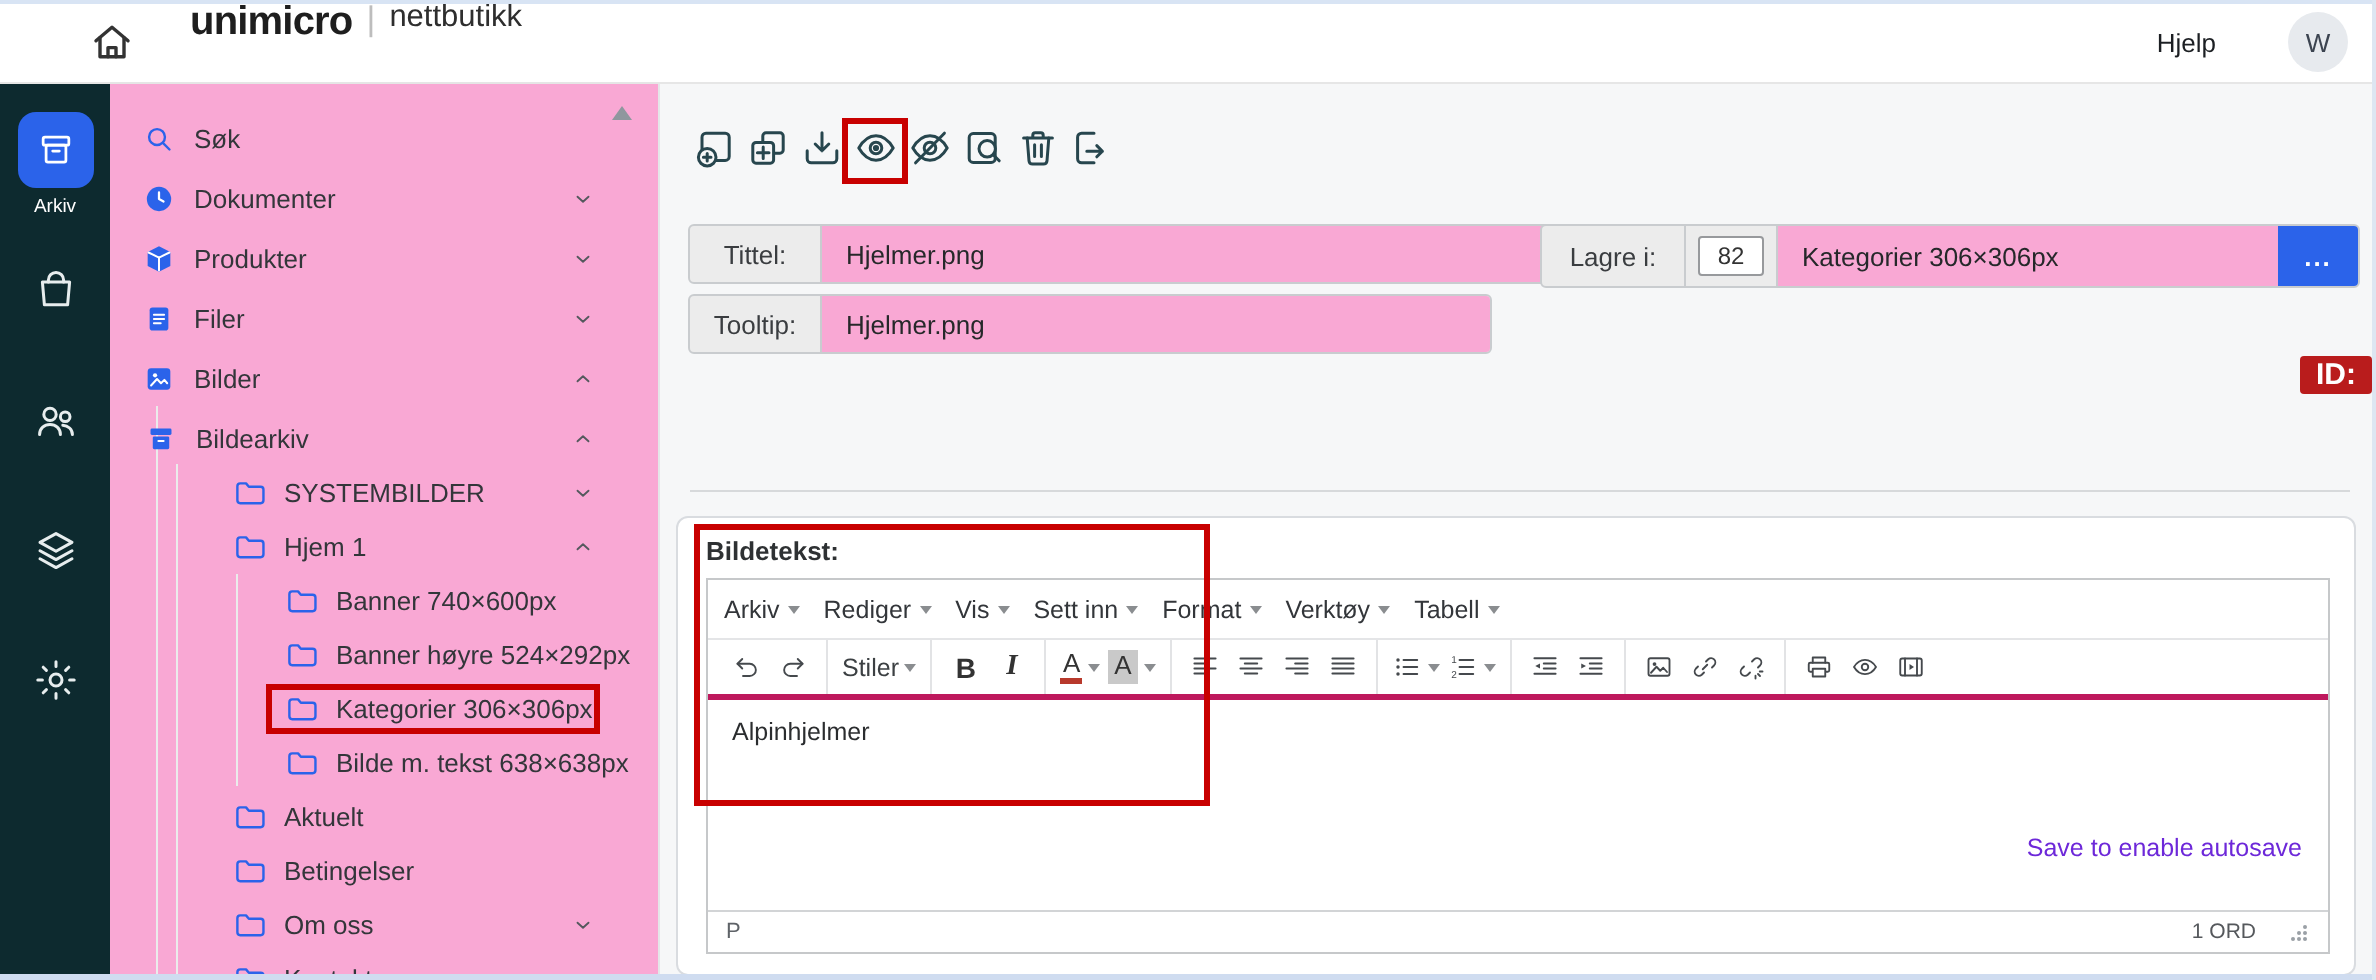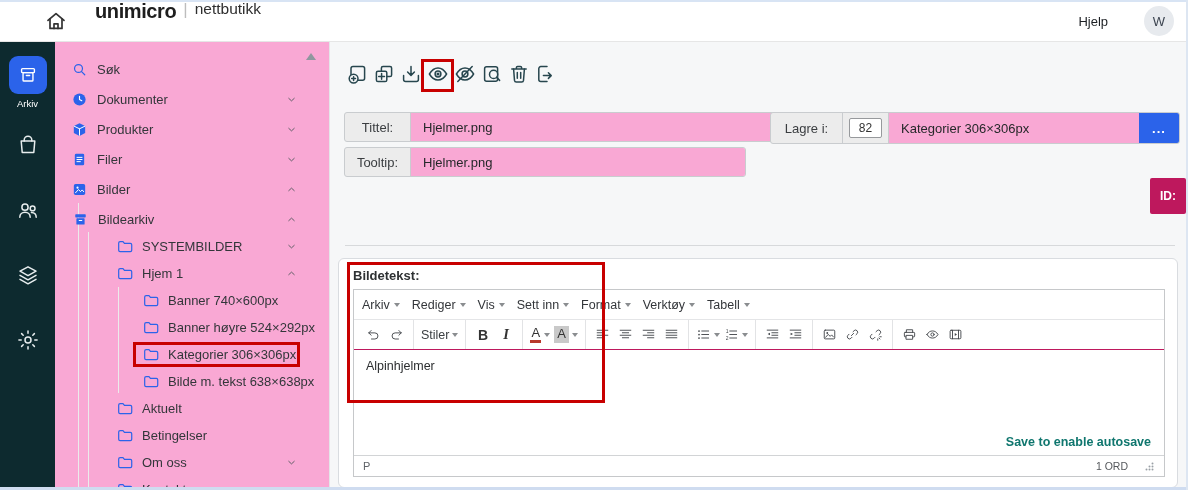--- a/index.html
+++ b/index.html
@@ -49,46 +49,46 @@
   .field{position:absolute;display:flex;height:30px;border:1px solid #c9cccf;border-radius:3px;background:#ececec;overflow:hidden}
   .f-label{width:66px;display:grid;place-items:center;font-size:13px;color:#3a3d40;border-right:1px solid #c9cccf;flex:none}
   .f-input{flex:1;border:none;background:#f9a8d4;padding:0 12px;font-size:13px;color:#26282a;font-family:inherit;outline:none;min-width:0}
   #tittel{left:14px;top:70px;width:474px}
   #tooltip{left:14px;top:105px;width:402px}
   #lagre{left:440px;top:70px;width:410px;height:32px}
   #lagre .f-label{width:72px}
   .l-idbox{width:46px;background:#ececec;display:grid;place-items:center;border-right:1px solid #c9cccf;flex:none}
   .l-idbox .mini{width:33px;height:20px;background:#fff;border:1px solid #97999c;border-radius:2px;display:grid;place-items:center;font-size:12px;color:#333}
   .l-btn{width:40px;background:#2b63ea;color:#fff;display:grid;place-items:center;font-size:13px;font-weight:700;letter-spacing:1px;flex:none;cursor:pointer}
-  .idtag{position:absolute;left:820px;top:136px;width:36px;height:36px;background:#be185d;color:#fff;font-size:12px;font-weight:700;display:grid;place-items:center;border-radius:2px}
+  .idtag{position:absolute;left:820px;top:136px;width:36px;height:19px;background:#b91c1c;color:#fff;font-size:15px;font-weight:700;display:grid;place-items:center;border-radius:2px}
 
   .tabs{position:absolute;left:16px;top:171px;display:flex}
   .tab{font-size:13.5px;color:#16222e;padding:6px 2px 9px;margin-right:16px;position:relative;cursor:pointer}
   .tab.active{font-weight:700;padding-bottom:6px;border-bottom:3px solid #2b63ea}
   .tab.rbox::after{content:"";position:absolute;left:-12px;right:-4px;top:-4px;bottom:-1px;border:3px solid #c80000;pointer-events:none}
   .tabline{position:absolute;left:15px;right:13px;top:203px;height:1px;background:#d7d9db}
 
   .card{position:absolute;left:8px;top:216px;width:840px;height:230px;background:#fff;border:1px solid #d9dce0;border-radius:6px}
   .bildetekst{position:absolute;left:23px;top:226px;font-size:13px;font-weight:700;color:#2e3133}
 
   .editor{position:absolute;left:23px;top:247px;width:812px;height:188px;background:#fff;border:1px solid #c6c8ca;display:flex;flex-direction:column}
   .menubar{height:29px;display:flex;align-items:center;padding:0 2px;flex:none}
   .menu-item{font-size:12.5px;color:#33363a;padding:0 6px;height:100%;display:flex;align-items:center;gap:4px;cursor:pointer}
   .caret{width:0;height:0;border-left:3.5px solid transparent;border-right:3.5px solid transparent;border-top:4px solid #8a8d90}
-  .tools{height:31px;display:flex;align-items:flex-start;border-top:1px solid #e4e5e7;border-bottom:1px solid #be185d;flex:none;padding:0 3px;overflow:hidden}
+  .tools{height:31px;display:flex;align-items:flex-start;border-top:1px solid #e4e5e7;border-bottom:3px solid #be185d;flex:none;padding:0 3px;overflow:hidden}
   .tgroup{display:flex;align-items:center;height:100%;padding:0 5px;border-right:1px solid #e2e3e5}
   .tgroup:last-child{border-right:none}
   .tool{min-width:23px;height:24px;display:flex;align-items:center;justify-content:center;color:#45494d;gap:3px;padding:0 2px;cursor:pointer}
   .tool .tx{font-size:12.5px;color:#3c4043}
   .tool .b{font-weight:700;font-size:14px;color:#333}
   .tool .i{font-style:italic;font-family:"Liberation Serif",serif;font-size:14.5px;font-weight:600;color:#333}
   .tool .fc{font-size:13px;color:#333;border-bottom:3px solid #b8392c;line-height:1.1;padding:0 1px}
   .tool .bc{font-size:13px;color:#333;background:#c9c9c9;padding:0 3px;line-height:1.25}
   .canvas{flex:1;position:relative;font-size:12.5px;color:#2b2d2f;padding:9px 12px}
-  .notice{position:absolute;right:13px;bottom:6px;color:#0f766e;font-size:12.5px;font-weight:700}
+  .notice{position:absolute;right:13px;bottom:24px;color:#6d28d9;font-size:12.5px;font-weight:400}
   .statusbar{height:21px;border-top:1px solid #d2d4d6;display:flex;align-items:center;font-size:11px;color:#5f6368;padding:0 9px;flex:none}
   .wordcount{margin-left:auto;font-size:10.5px;color:#55585c;display:flex;align-items:center;gap:16px}
   .ed-annotation{position:absolute;left:17px;top:220px;width:258px;height:141px;border:3px solid #c80000;pointer-events:none;z-index:6}
 </style>
 </head>
 <body>
 
 <div class="edge-top"></div>
 <div class="edge-bottom"></div>
 <div class="edge-right"></div>

